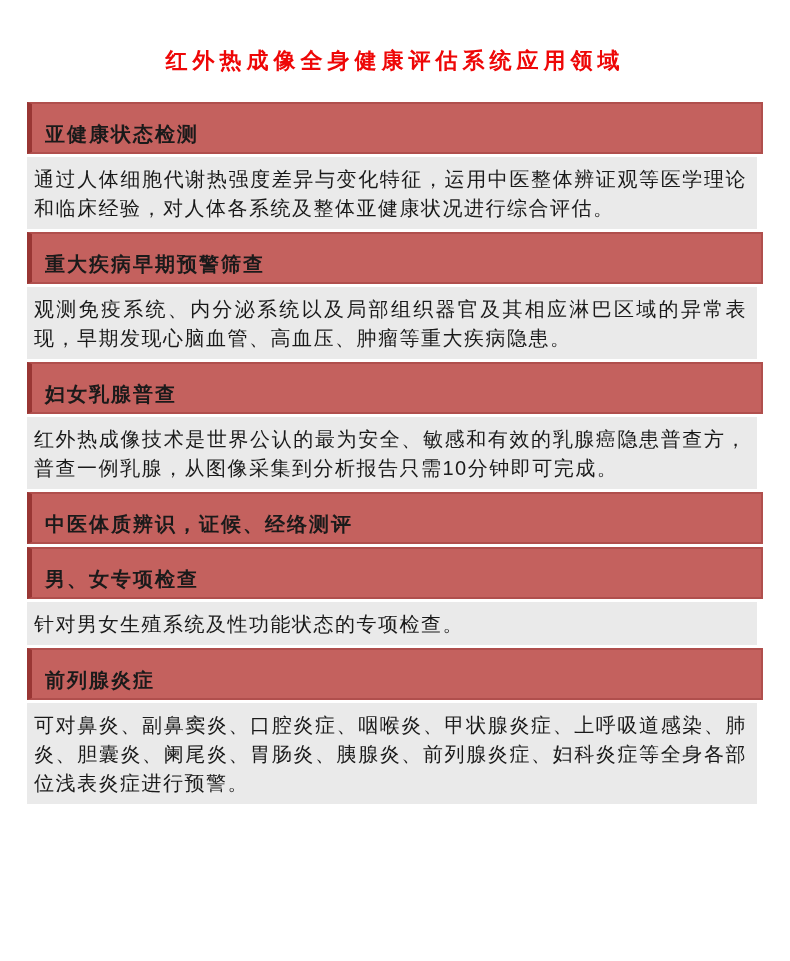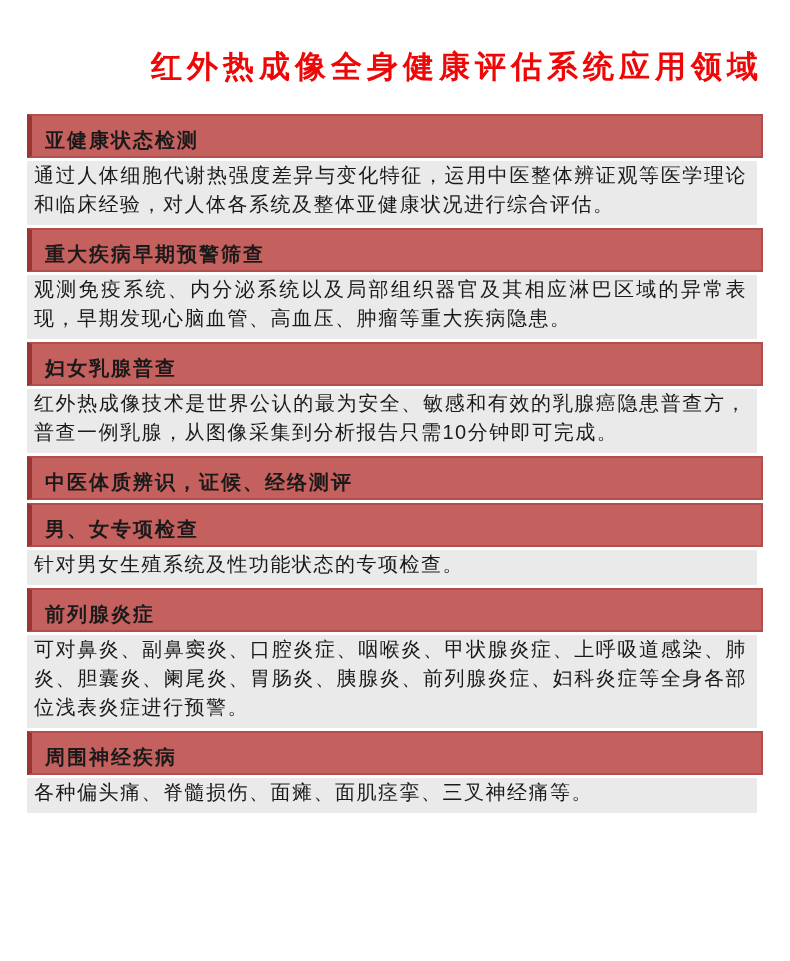--- a/index.html
+++ b/index.html
@@ -15,48 +15,49 @@
   html,body{background:var(--page-bg);}
   body{
     font-family:"Liberation Sans","DejaVu Sans",sans-serif;
     width:790px;height:961px;overflow:hidden;
   }
   .page{
     width:790px;height:961px;background:var(--page-bg);
     padding:46px 27px 0 27px;
   }
   .title{
-    text-align:right;
+    text-align:center;
     color:var(--title-red);
-    font-size:31px;
+    font-size:22px;
     font-weight:bold;
     letter-spacing:5px;
     margin-bottom:26px;
     white-space:nowrap;
   }
   .sec-header{
     background:var(--bar-bg);
     border:2px solid var(--bar-border);
     border-left:5px solid var(--bar-accent);
     color:var(--text-dark);
     font-size:20px;
     font-weight:bold;
     letter-spacing:2px;
-    padding:12px 6px 4px 13px;
+    padding:20px 6px 4px 13px;
     margin-bottom:3px;
     line-height:24px;
+    font-family:Liberation Mono, monospace;
   }
   .sec-body{
     background:var(--body-bg);
     color:var(--text-dark);
     font-size:20px;
     line-height:29px;
     letter-spacing:1.5px;
     text-align:justify;
-    padding:0 10px 6px 7px;
+    padding:8px 10px 6px 7px;
     margin:0 6px 3px 0;
   }
 </style>
 </head>
 <body>
 
 <div class="page">
 
   <h1 class="title">红外热成像全身健康评估系统应用领域</h1>
 
@@ -95,20 +96,14 @@
   </section>
 
 
   <section>
     <div class="sec-header">
       <span>前列腺炎症</span>
     </div>
     <div class="sec-body">可对鼻炎、副鼻窦炎、口腔炎症、咽喉炎、甲状腺炎症、上呼吸道感染、肺炎、胆囊炎、阑尾炎、胃肠炎、胰腺炎、前列腺炎症、妇科炎症等全身各部位浅表炎症进行预警。</div>
   </section>
 
-  <section>
-    <div class="sec-header">
-      <span>周围神经疾病</span>
-    </div>
-    <div class="sec-body">各种偏头痛、脊髓损伤、面瘫、面肌痉挛、三叉神经痛等。</div>
-  </section>
 
 </div>
 
 </body></html>

